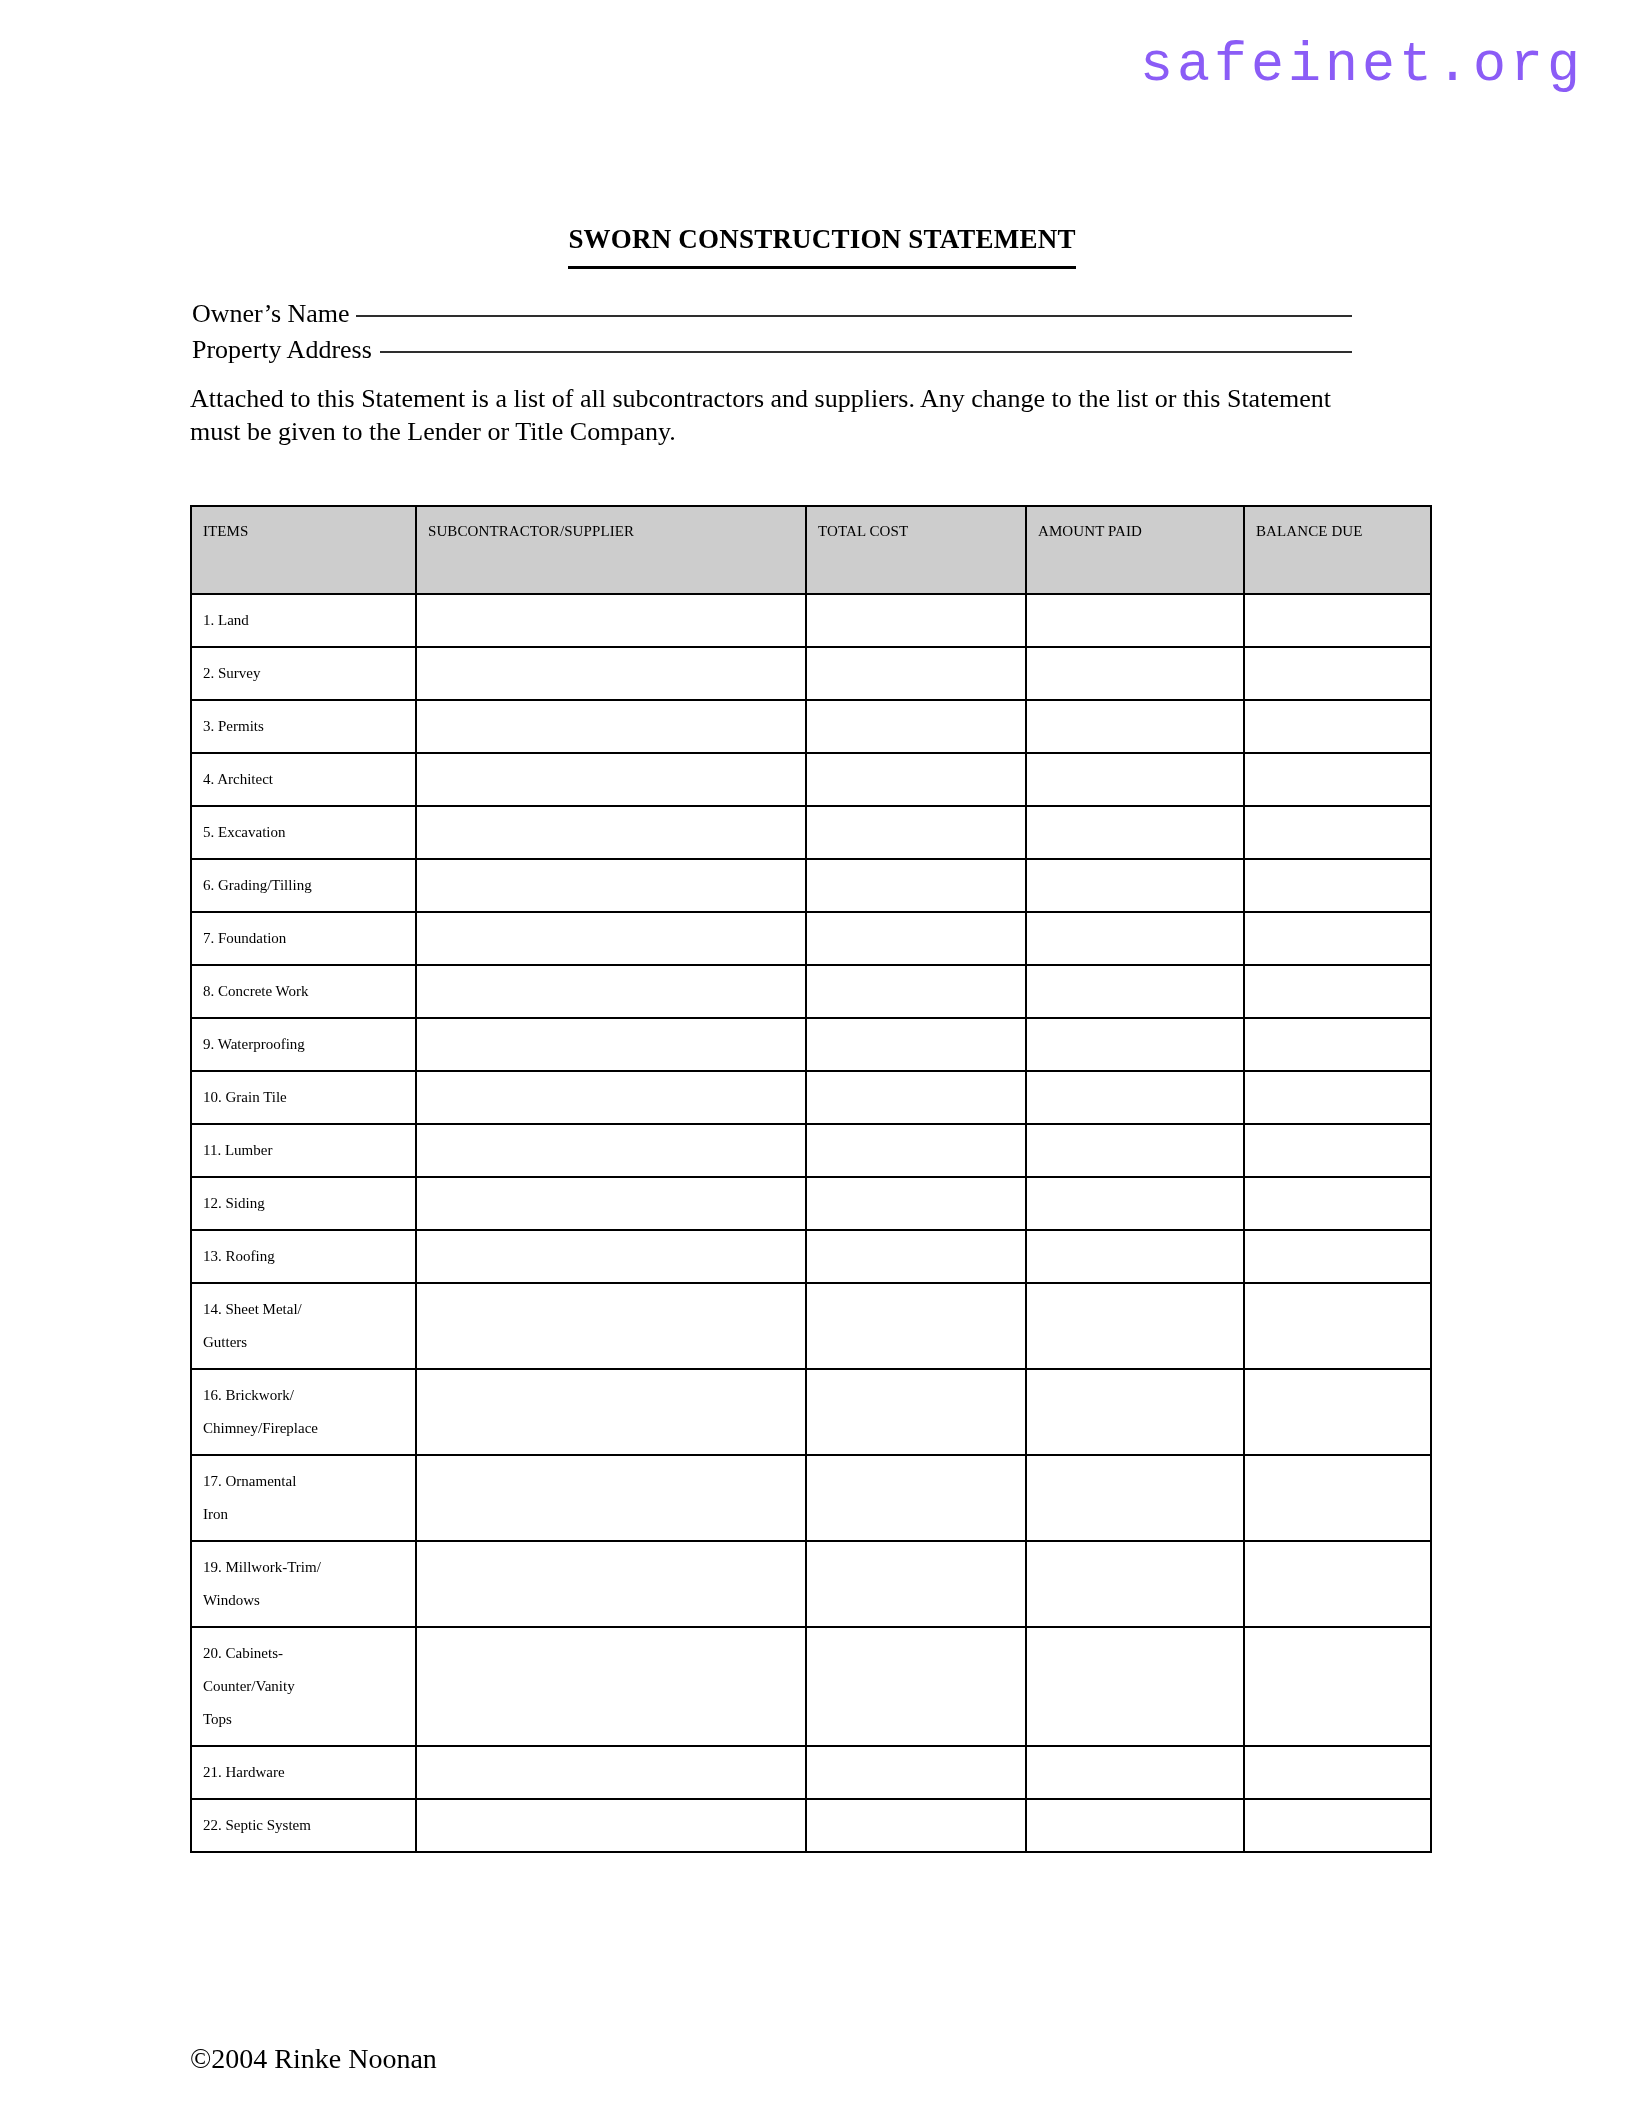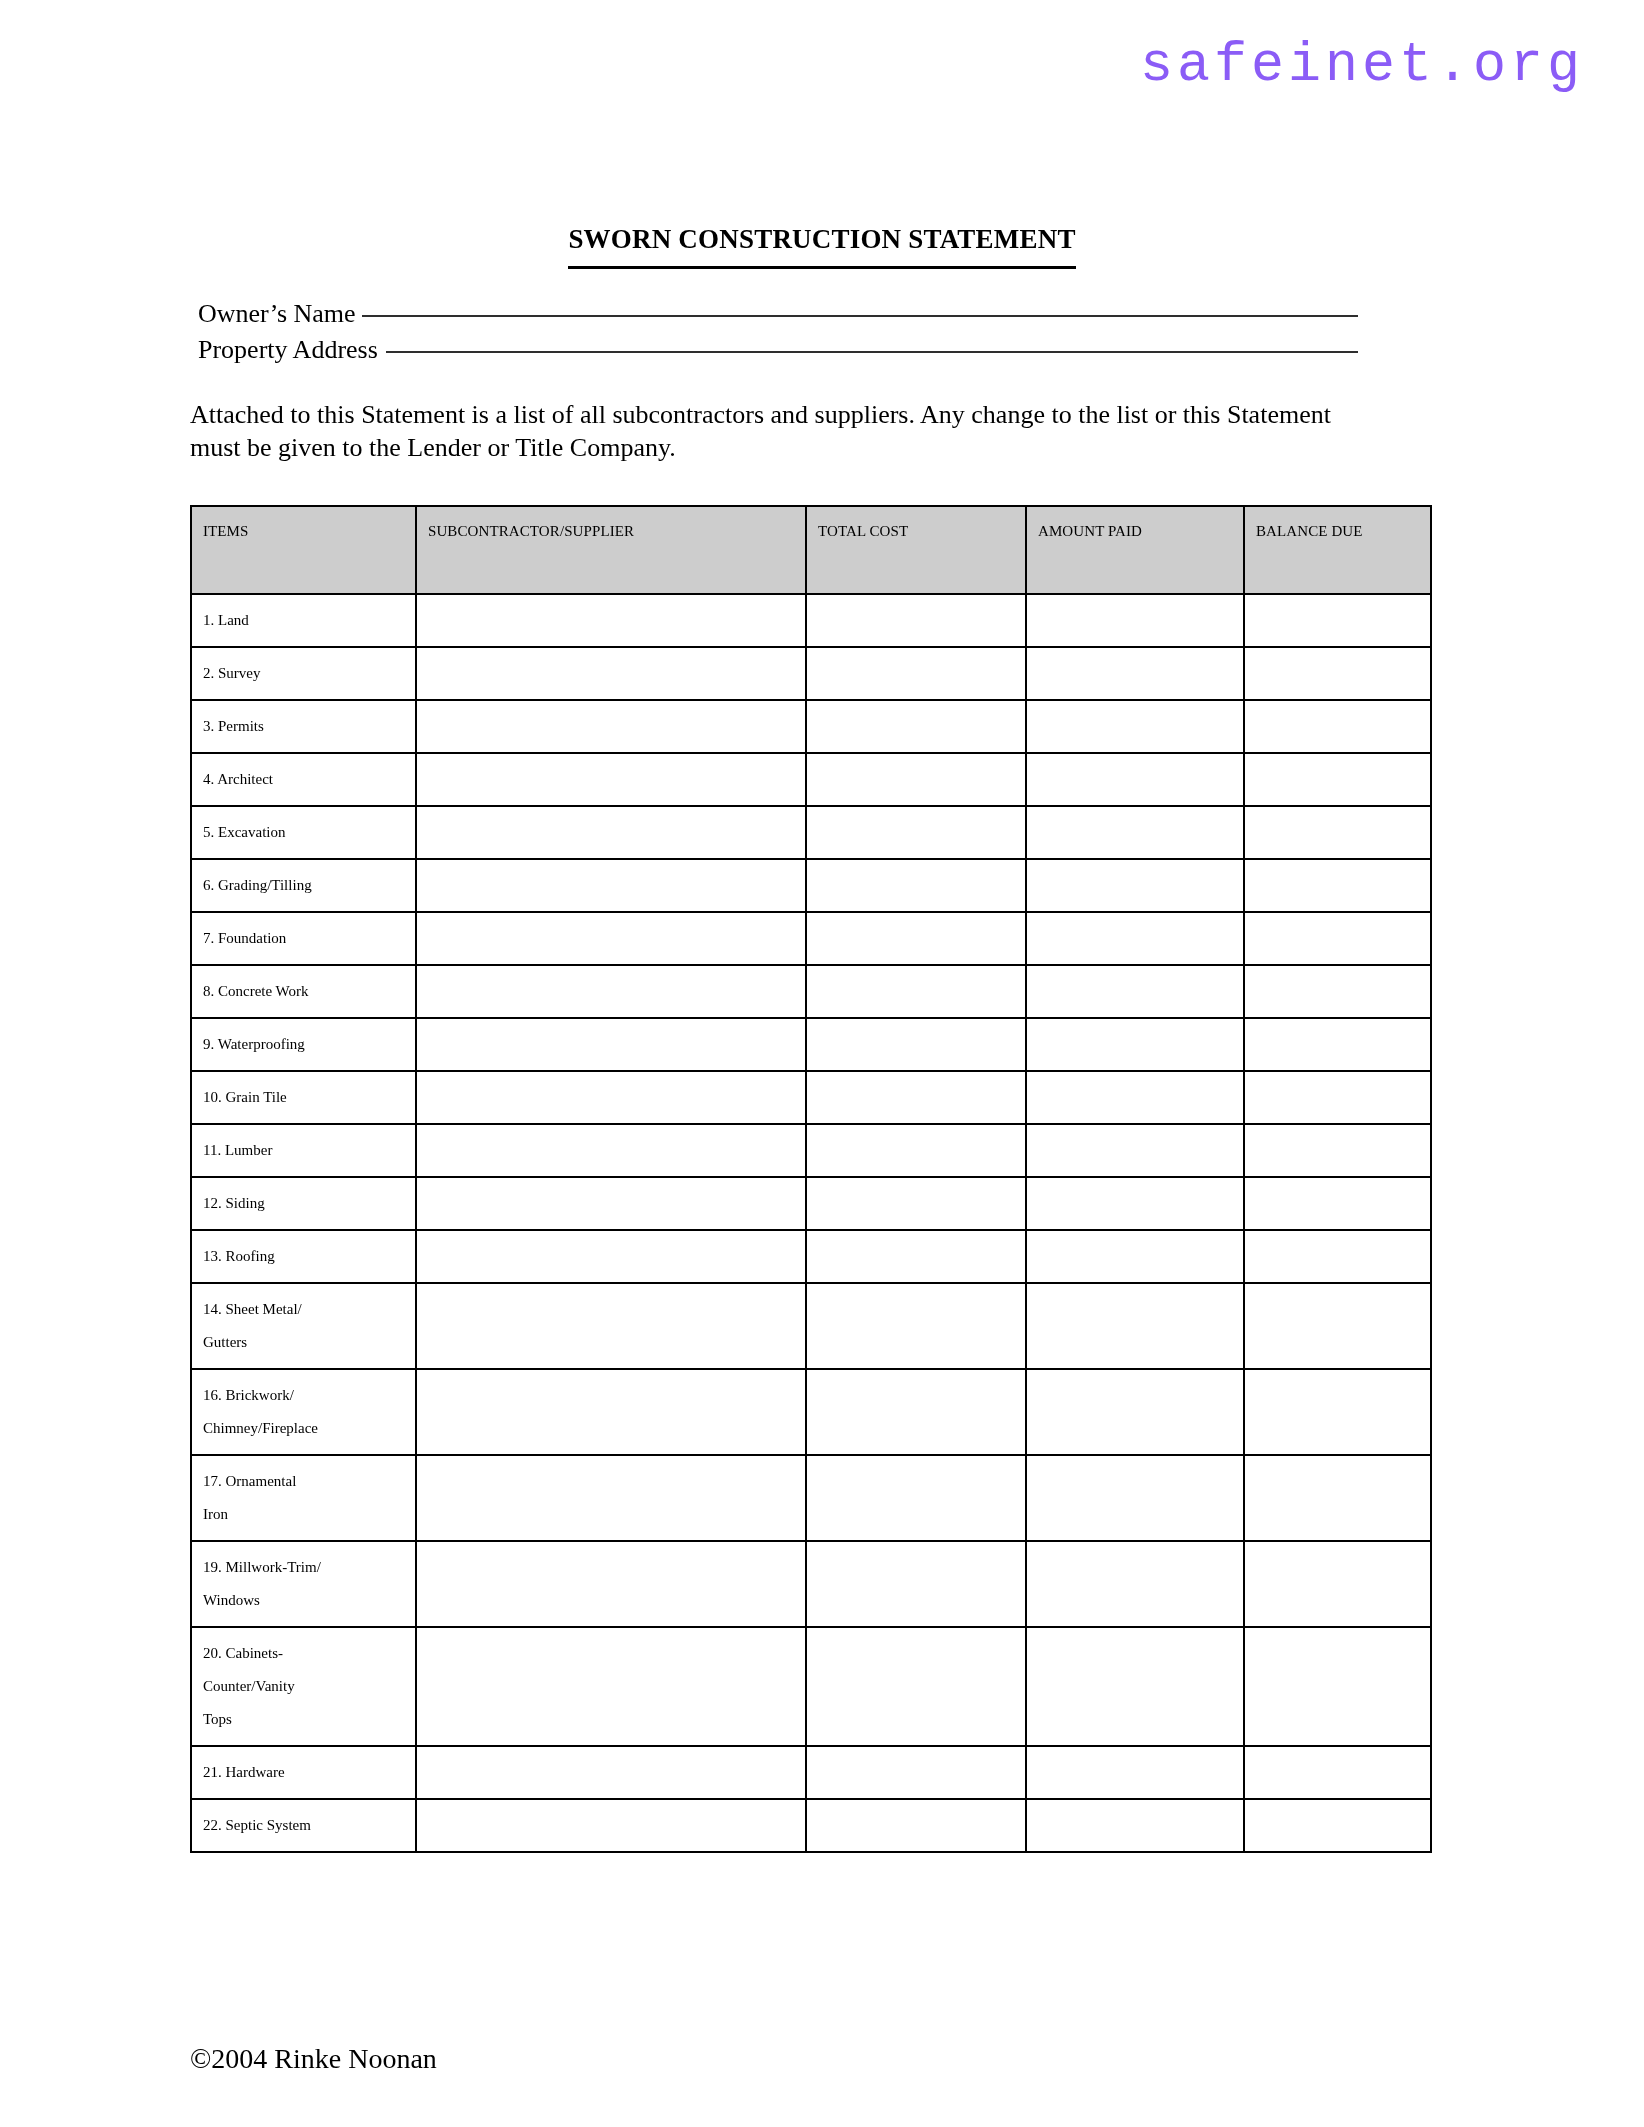--- a/index.html
+++ b/index.html
@@ -47,21 +47,21 @@
     letter-spacing: 0.2px;
   }
   .doc-title span {
     border-bottom: 3px solid #000;
     padding-bottom: 12px;
   }
 
   
   .field-block {
     position: absolute;
-    left: 198px;
+    left: 192px;
     top: 296px;
     width: 1160px;
   }
   .field-row {
     display: flex;
     align-items: baseline;
     font-size: 26px;
     line-height: 36px;
     white-space: nowrap;
   }
@@ -73,21 +73,21 @@
     position: relative;
     top: -5px;
     height: 0;
   }
   .field-row.addr .field-rule { margin-left: 8px; }
 
   
   .intro {
     position: absolute;
     left: 190px;
-    top: 398px;
+    top: 382px;
     width: 1180px;
     font-size: 26px;
     line-height: 33px;
   }
 
   
   .sheet-table {
     position: absolute;
     left: 190px;
     top: 505px;

